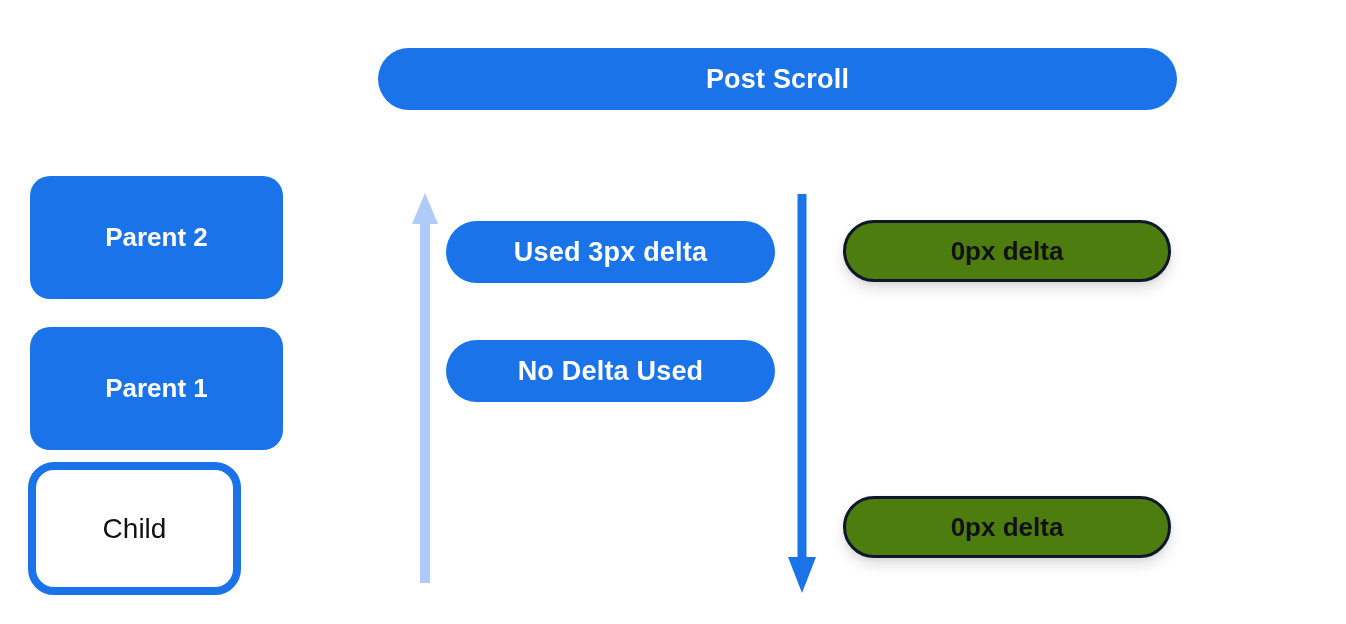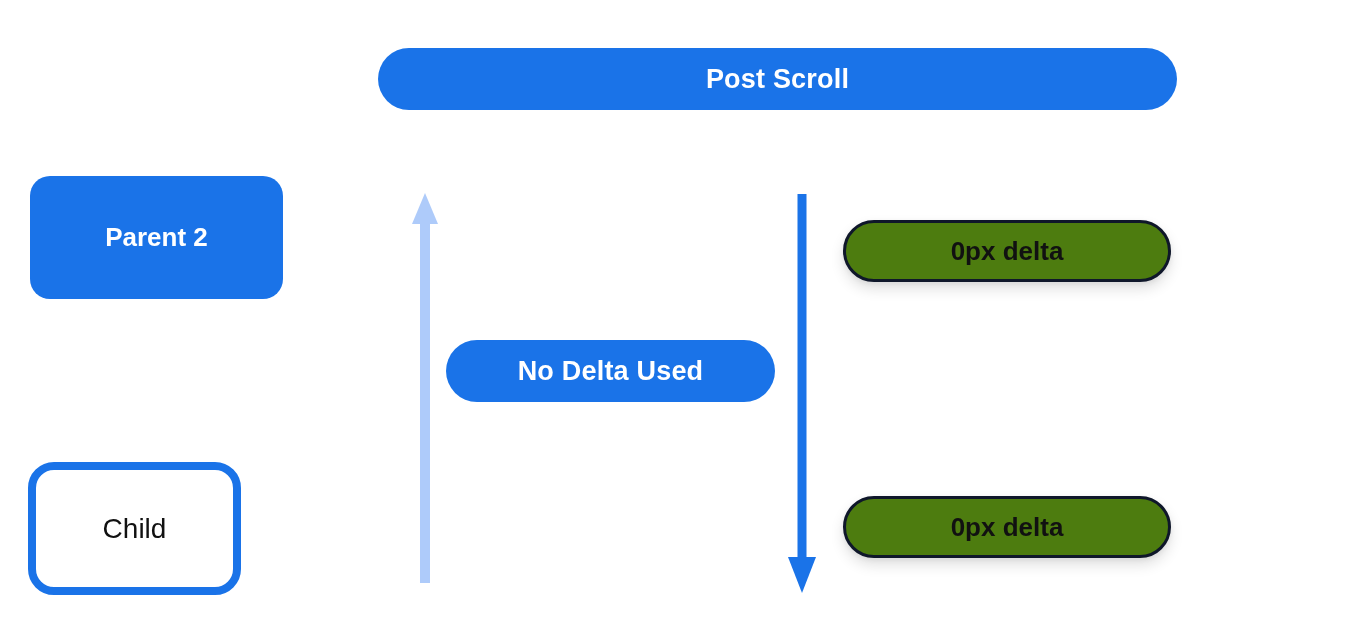--- a/index.html
+++ b/index.html
@@ -76,30 +76,36 @@
 <div class="canvas">
 
   <div class="abs center pill-blue header-pill">
     <span>Post Scroll</span>
   </div>
 
   <div class="abs center box-blue parent2-box">
     <span>Parent 2</span>
   </div>
 
+  <div class="abs center box-blue parent1-box">
+    <span>Parent 1</span>
+  </div>
 
   <div class="abs center box-child child-box">
     <span>Child</span>
   </div>
 
   <svg class="abs up-arrow-svg" width="36" height="394" viewBox="0 0 36 394">
     <rect x="13" y="26" width="10" height="365" fill="var(--light-blue)"></rect>
     <polygon points="18,1 5,32 31,32" fill="var(--light-blue)"></polygon>
   </svg>
 
+  <div class="abs center pill-blue used-pill">
+    <span>Used 3px delta</span>
+  </div>
 
   <div class="abs center pill-blue nodelta-pill">
     <span>No Delta Used</span>
   </div>
 
   <svg class="abs down-arrow-svg" width="36" height="400" viewBox="0 0 36 400">
     <rect x="13.5" y="0" width="9" height="366" fill="var(--blue)"></rect>
     <polygon points="18,399 4,363 32,363" fill="var(--blue)"></polygon>
   </svg>
 

